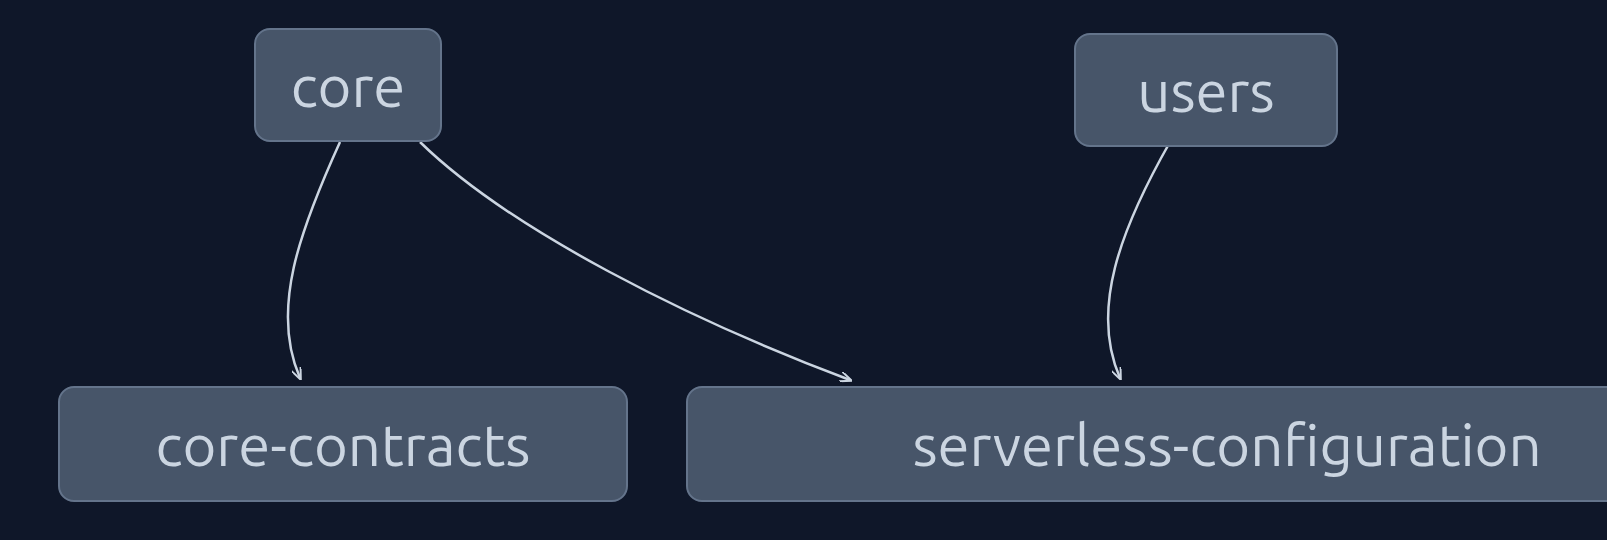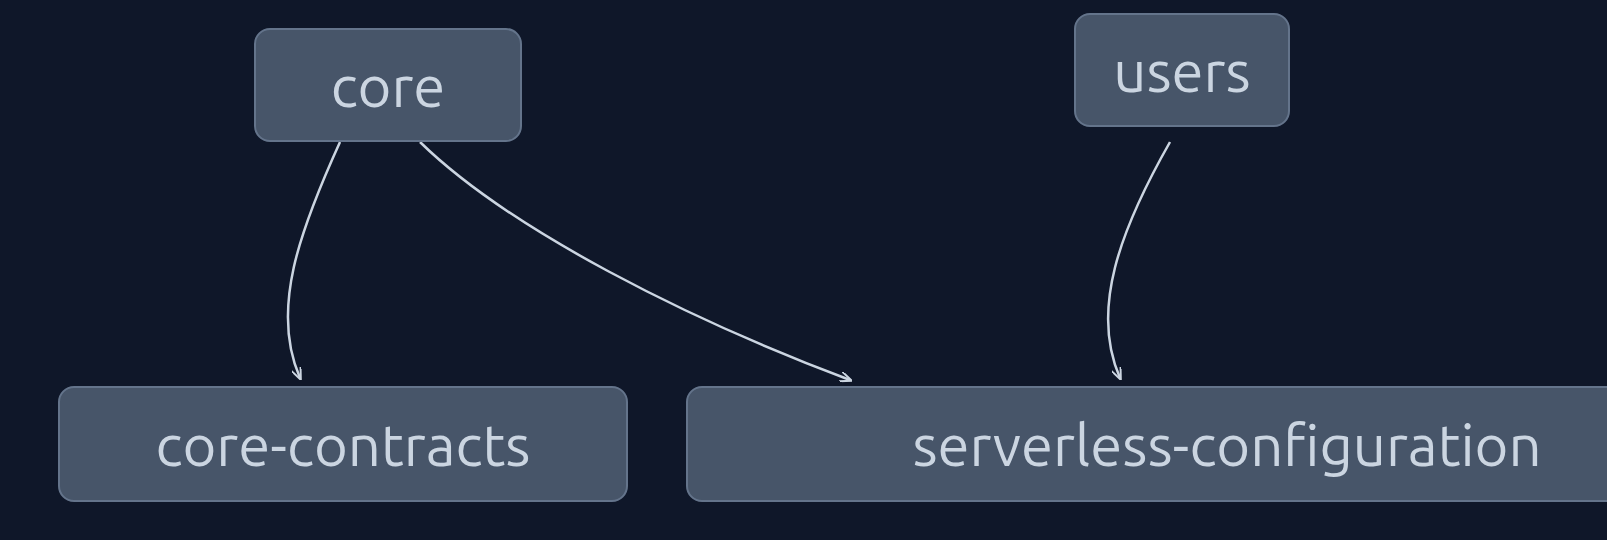--- a/index.html
+++ b/index.html
@@ -20,27 +20,27 @@
       font-size: 58px;
       font-weight: 400;
       display: flex;
       align-items: center;
       justify-content: center;
       padding: 18px 38px;
     }
     .node-core {
       left: 254px;
       top: 28px;
-      width: 268px;
+      width: 188px;
       height: 114px;
     }
     .node-users {
       left: 1074px;
-      top: 13px;
-      width: 216px;
+      top: 33px;
+      width: 264px;
       height: 114px;
     }
     .node-core-contracts {
       left: 34px;
       top: 386px;
       width: 570px;
       height: 116px;
       margin-left: 24px;
     }
     .node-serverless {

